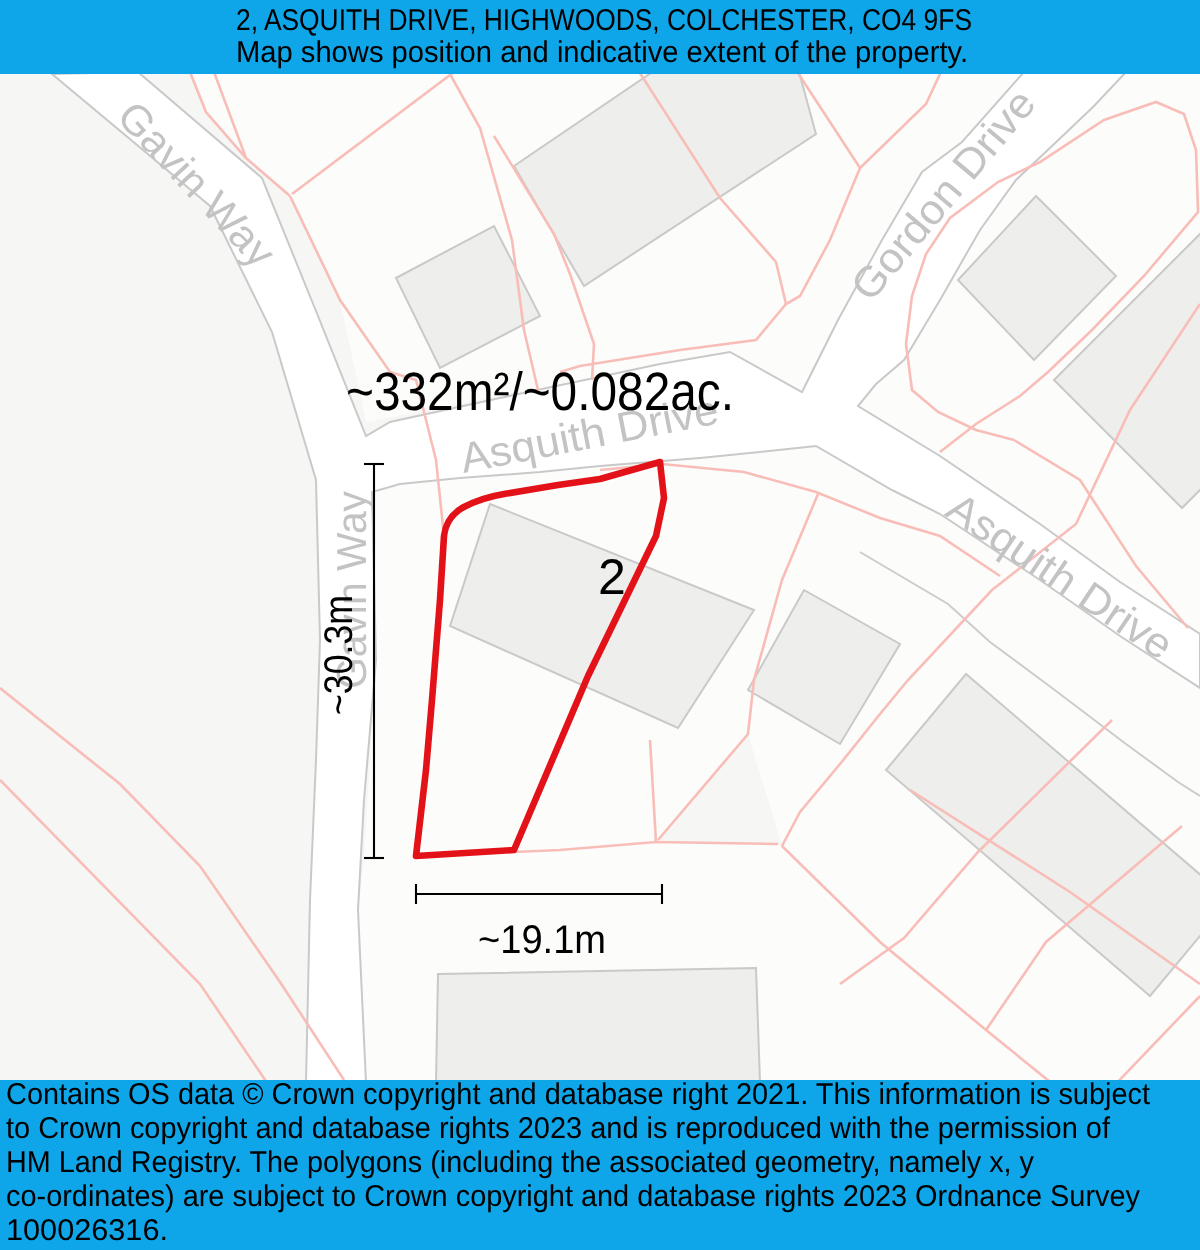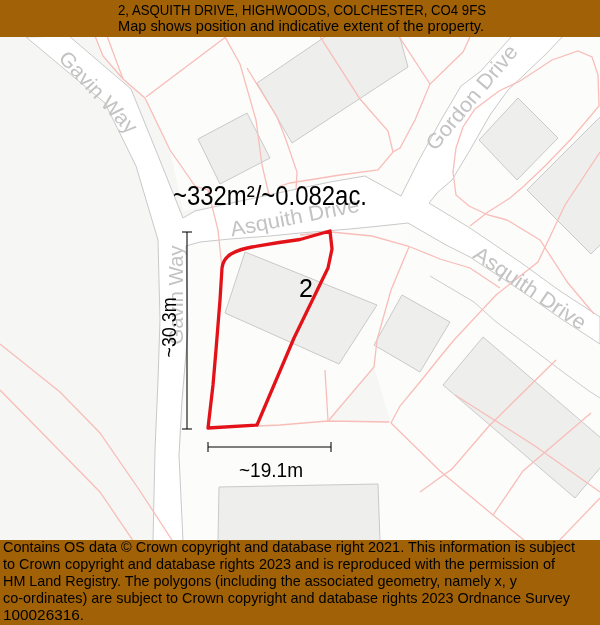--- a/index.html
+++ b/index.html
@@ -1,17 +1,17 @@
 <!DOCTYPE html>
 <html><head>
 <meta charset="utf-8">
 <style>
   html,body{margin:0;padding:0;background:#fff;}
   *{font-family:"Liberation Sans",sans-serif;}
-  #page{position:relative;width:600px;height:625px;overflow:hidden;background:#a16207;text-decoration:underline;}
+  #page{position:relative;width:600px;height:625px;overflow:hidden;background:#0ea5e9;text-decoration:underline;}
 </style>
 </head>
 <body>
 <div id="page">
 <svg width="600" height="625" viewBox="0 0 600 625">
 
   <text x="118" y="15" font-size="15" fill="#000" textLength="368" lengthAdjust="spacingAndGlyphs">2, ASQUITH DRIVE, HIGHWOODS, COLCHESTER, CO4 9FS</text>
   <text x="118" y="31" font-size="15" fill="#000" textLength="366" lengthAdjust="spacingAndGlyphs">Map shows position and indicative extent of the property.</text>
 
   <g clip-path="url(#mapclip)">

